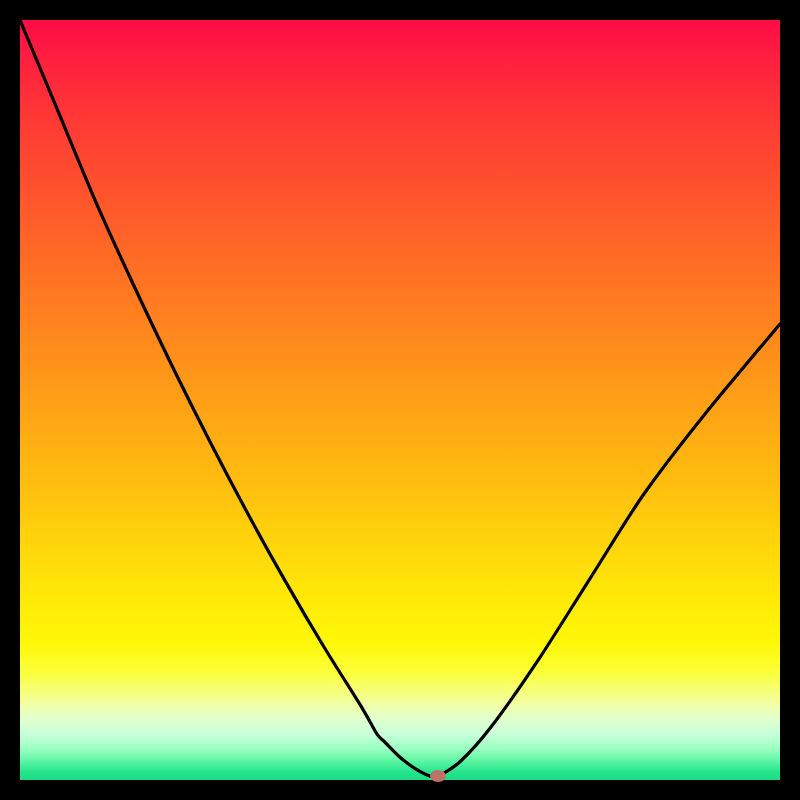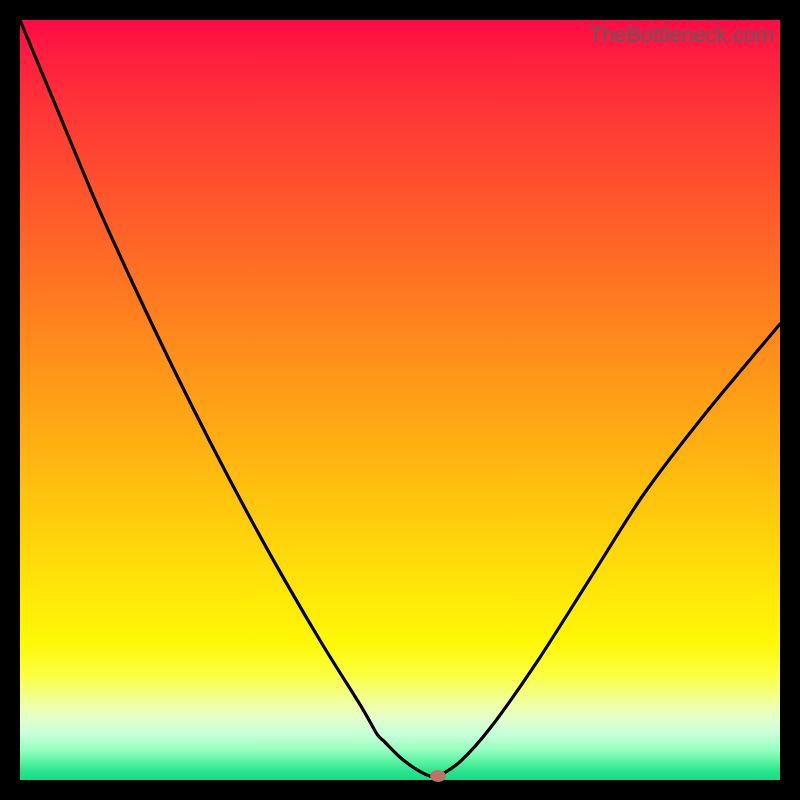--- a/index.html
+++ b/index.html
@@ -69,19 +69,18 @@
     border-radius: 50%;
     background: #bf7268;
     transform: translate(-50%, -50%);
   }
 </style>
 </head>
 <body>
 
 <div class="frame">
   <div class="plot-area">
-    <div class="watermark">TheBottleneck.com</div>
     <svg class="curve" viewBox="0 0 760 760" preserveAspectRatio="none">
       <path id="curve-path" d="M 0.00 0.00 C 5.38 12.92, 27.23 65.36, 38.00 91.20 C 48.77 117.04, 65.23 157.64, 76.00 182.40 C 86.77 207.16, 103.23 242.85, 114.00 266.00 C 124.77 289.15, 141.23 323.73, 152.00 345.80 C 162.77 367.87, 179.23 400.81, 190.00 421.80 C 200.77 442.80, 217.23 474.08, 228.00 494.00 C 238.77 513.92, 255.23 543.56, 266.00 562.40 C 276.77 581.24, 293.23 609.24, 304.00 627.00 C 314.77 644.76, 334.46 675.42, 342.00 687.80 C 349.54 700.18, 353.97 709.55, 357.20 714.40 C 360.43 719.25, 361.57 718.77, 364.80 722.00 C 368.03 725.23, 375.69 733.43, 380.00 737.20 C 384.31 740.97, 390.89 745.91, 395.20 748.60 C 399.51 751.29, 407.17 755.12, 410.40 756.20 C 413.63 757.28, 413.69 758.35, 418.00 756.20 C 422.31 754.05, 433.26 748.00, 440.80 741.00 C 448.34 734.00, 460.43 720.80, 471.20 706.80 C 481.97 692.80, 502.80 663.20, 516.80 642.20 C 530.80 621.21, 554.93 582.29, 570.00 558.60 C 585.07 534.91, 607.05 498.15, 623.20 475.00 C 639.35 451.85, 664.62 419.43, 684.00 395.20 C 703.38 370.97, 749.23 316.92, 760.00 304.00" fill="none" stroke="#000000" stroke-width="3.2" stroke-linecap="round" stroke-linejoin="round"></path>
     </svg>
     <div id="marker" class="marker" style="left: 418px; top: 756.2px; background: rgb(191, 114, 104);"></div>
   </div>
 </div>
 
 </body></html>

